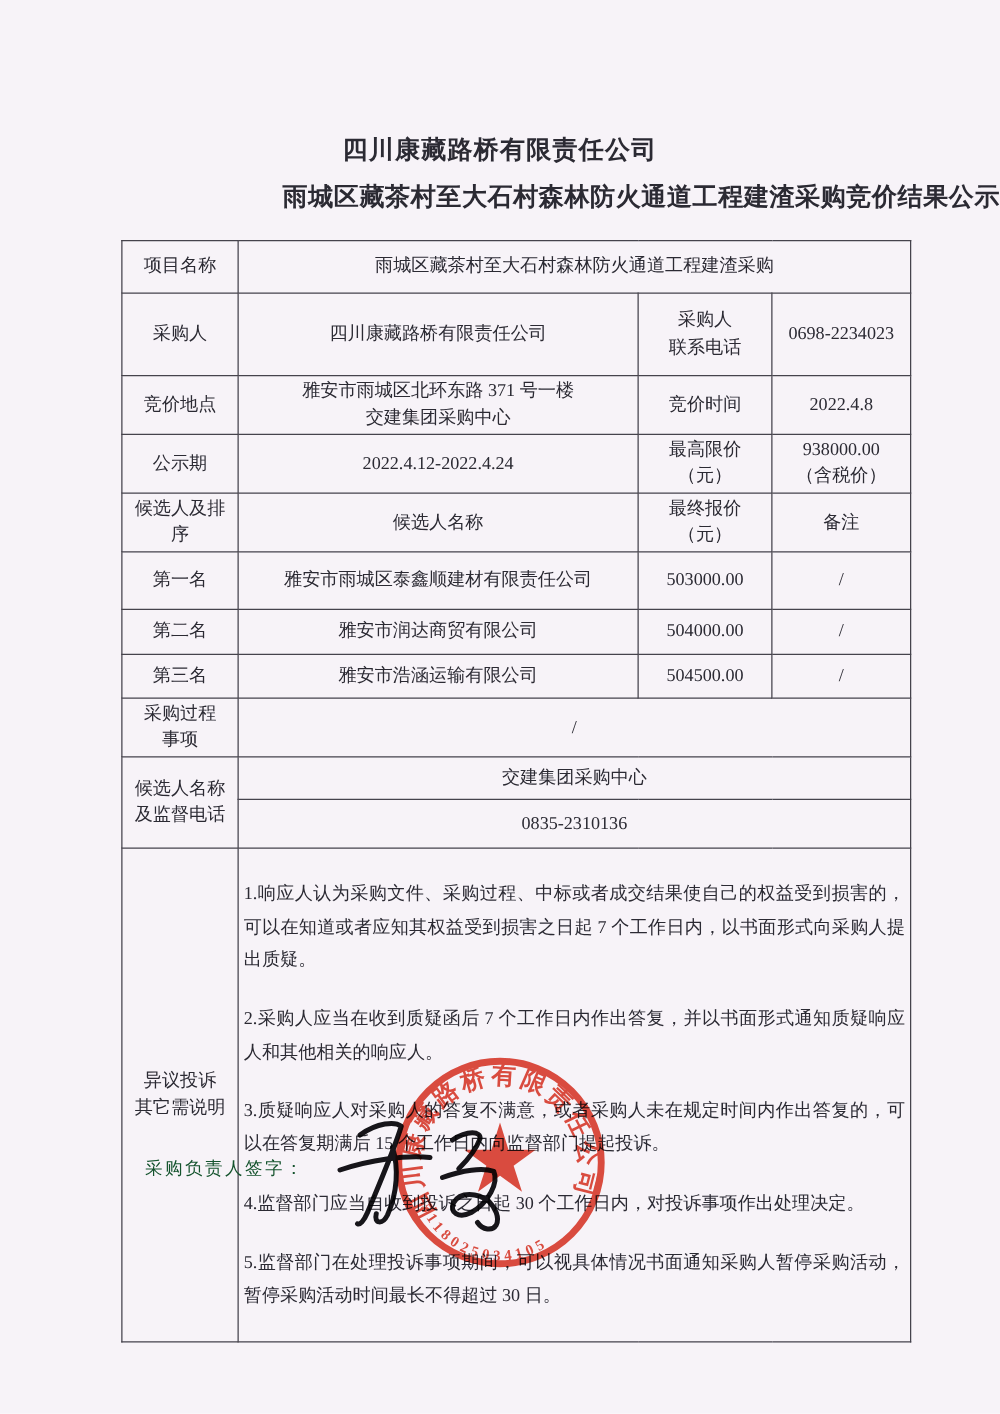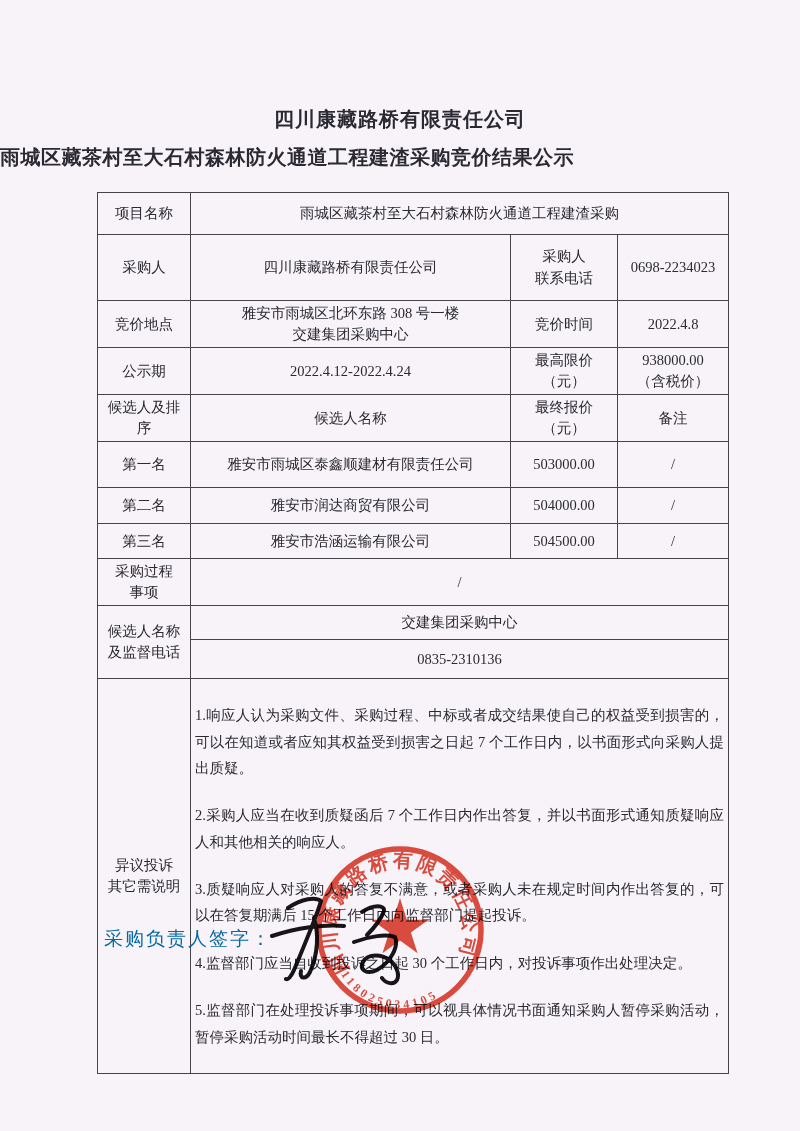--- a/index.html
+++ b/index.html
@@ -7,21 +7,21 @@
     width:800px;height:1131px;position:relative;overflow:hidden;
     background:#f7f3f8;
     font-family:"Liberation Serif","DejaVu Serif",serif;
     color:#2b2a33;
   }
   .doc-title{
     position:absolute;left:0;top:106px;width:800px;text-align:center;
     font-size:20px;font-weight:bold;letter-spacing:1px;
   }
   .doc-subtitle{
-    position:absolute;left:0;top:144px;width:800px;text-align:left;
+    position:absolute;left:0;top:144px;width:800px;text-align:right;
     font-size:20px;font-weight:bold;letter-spacing:0.5px;
   }
   table.main{
     position:absolute;left:97px;top:192px;width:631px;
     border-collapse:collapse;table-layout:fixed;
   }
   table.main td{
     border:1px solid #45434c;
     font-size:14.5px;line-height:1.45;
     text-align:center;vertical-align:middle;
@@ -33,22 +33,22 @@
   td.notice-cell{
     text-align:left;vertical-align:middle;
     padding:14px 10px 10px 12px;
     margin-left:34px;
   }
   .notice-item{
     white-space:normal;text-align:justify;
     font-size:14.5px;line-height:1.82;
   }
   .sign-label{
-    position:absolute;left:104px;top:926px;
-    font-size:19px;letter-spacing:2px;color:#0369a1;
+    position:absolute;left:116px;top:926px;
+    font-size:14px;letter-spacing:2px;color:#14532d;
   }
   .signature{
     position:absolute;left:258px;top:884px;width:200px;height:120px;
     mix-blend-mode:multiply;
   }
   .stamp{
     position:absolute;left:312px;top:842px;width:176px;height:176px;
     mix-blend-mode:multiply;opacity:0.9;
   }
   .stamp text{
@@ -76,21 +76,21 @@
   </tr>
   <tr style="height:66px">
     <td>采购人</td>
     <td>四川康藏路桥有限责任公司</td>
     <td>采购人
 联系电话</td>
     <td>0698-2234023</td>
   </tr>
   <tr style="height:45px">
     <td>竞价地点</td>
-    <td>雅安市雨城区北环东路 308 号一楼
+    <td>雅安市雨城区北环东路 371 号一楼
 交建集团采购中心</td>
     <td>竞价时间</td>
     <td>2022.4.8</td>
   </tr>
   <tr style="height:45px">
     <td>公示期</td>
     <td>2022.4.12-2022.4.24</td>
     <td>最高限价
 （元）</td>
     <td>938000.00

